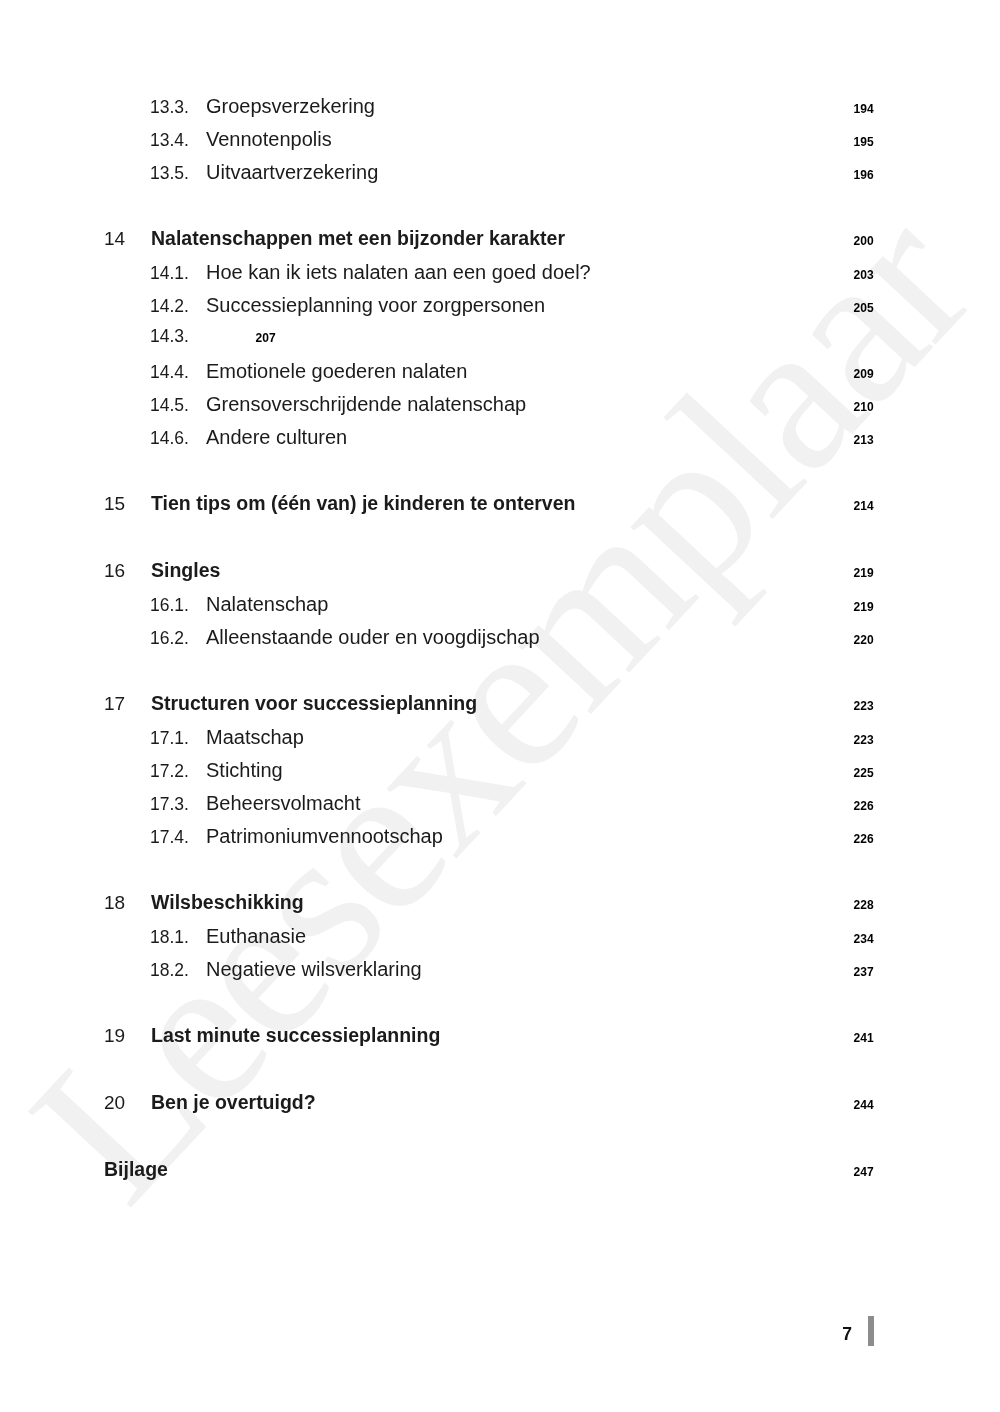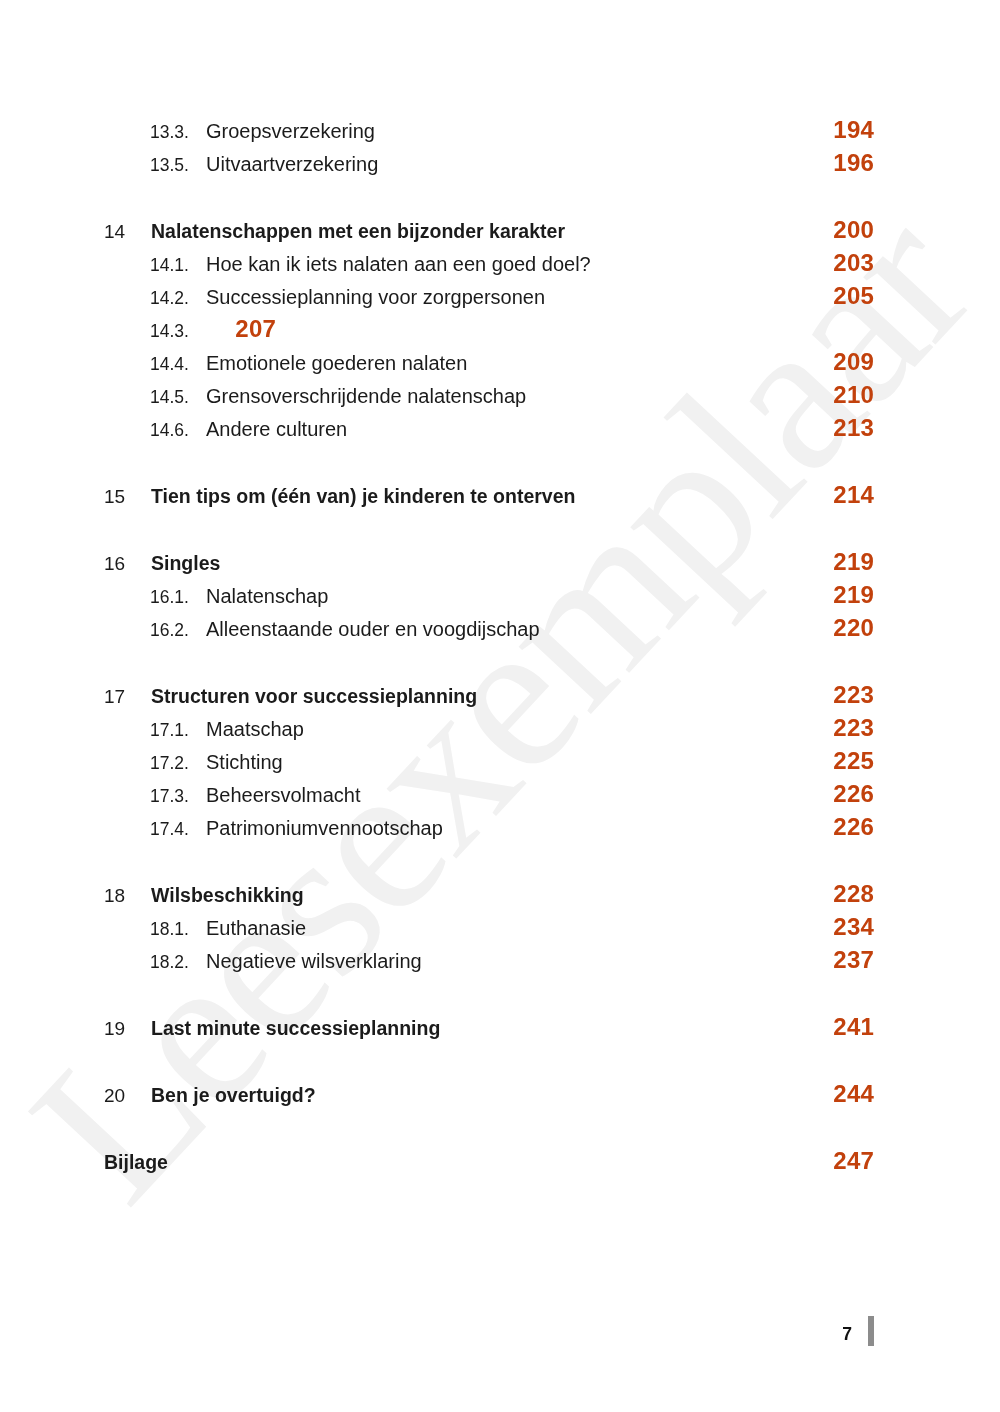--- a/index.html
+++ b/index.html
@@ -33,21 +33,21 @@
     white-space: nowrap;
     user-select: none;
     pointer-events: none;
     z-index: 0;
   }
 
   
   .toc {
     position: absolute;
     left: 104px;
-    top: 118px;
+    top: 96px;
     width: 770px;
     z-index: 2;
   }
 
   .toc-group {
     margin-bottom: 0;
   }
   .toc-group + .toc-group {
     margin-top: 34px;
   }
@@ -70,23 +70,23 @@
     font-size: 19.5px;
     font-weight: 400;
     color: #1b1b1b;
     line-height: 1;
     white-space: nowrap;
   }
   .toc-page {
     flex: 0 0 auto;
     width: 70px;
     text-align: right;
-    font-size: 24px;
+    font-size: 12px;
     font-weight: 700;
-    color: #c2410c;
+    color: #000000;
     line-height: 1;
     letter-spacing: 0.2px;
   }
 
   
   .lvl1 .toc-num { width: 47px; }
   .lvl1 .toc-title { padding-left: 0; font-weight: bold; }
 
   
   .lvl2 { padding-left: 46px; }
@@ -134,20 +134,25 @@
   <div class="watermark">Leesexemplaar</div>
 
   <div class="toc">
       <div class="toc-group">
         <div class="toc-row lvl2">
           <span class="toc-num">13.3.</span>
           <span class="toc-title">Groepsverzekering</span>
           <span class="toc-page">194</span>
         </div>
         <div class="toc-row lvl2">
+          <span class="toc-num">13.4.</span>
+          <span class="toc-title">Vennotenpolis</span>
+          <span class="toc-page">195</span>
+        </div>
+        <div class="toc-row lvl2">
           <span class="toc-num">13.5.</span>
           <span class="toc-title">Uitvaartverzekering</span>
           <span class="toc-page">196</span>
         </div>
       </div>
       <div class="toc-group">
         <div class="toc-row lvl1">
           <span class="toc-num">14</span>
           <span class="toc-title">Nalatenschappen met een bijzonder karakter</span>
           <span class="toc-page">200</span>

